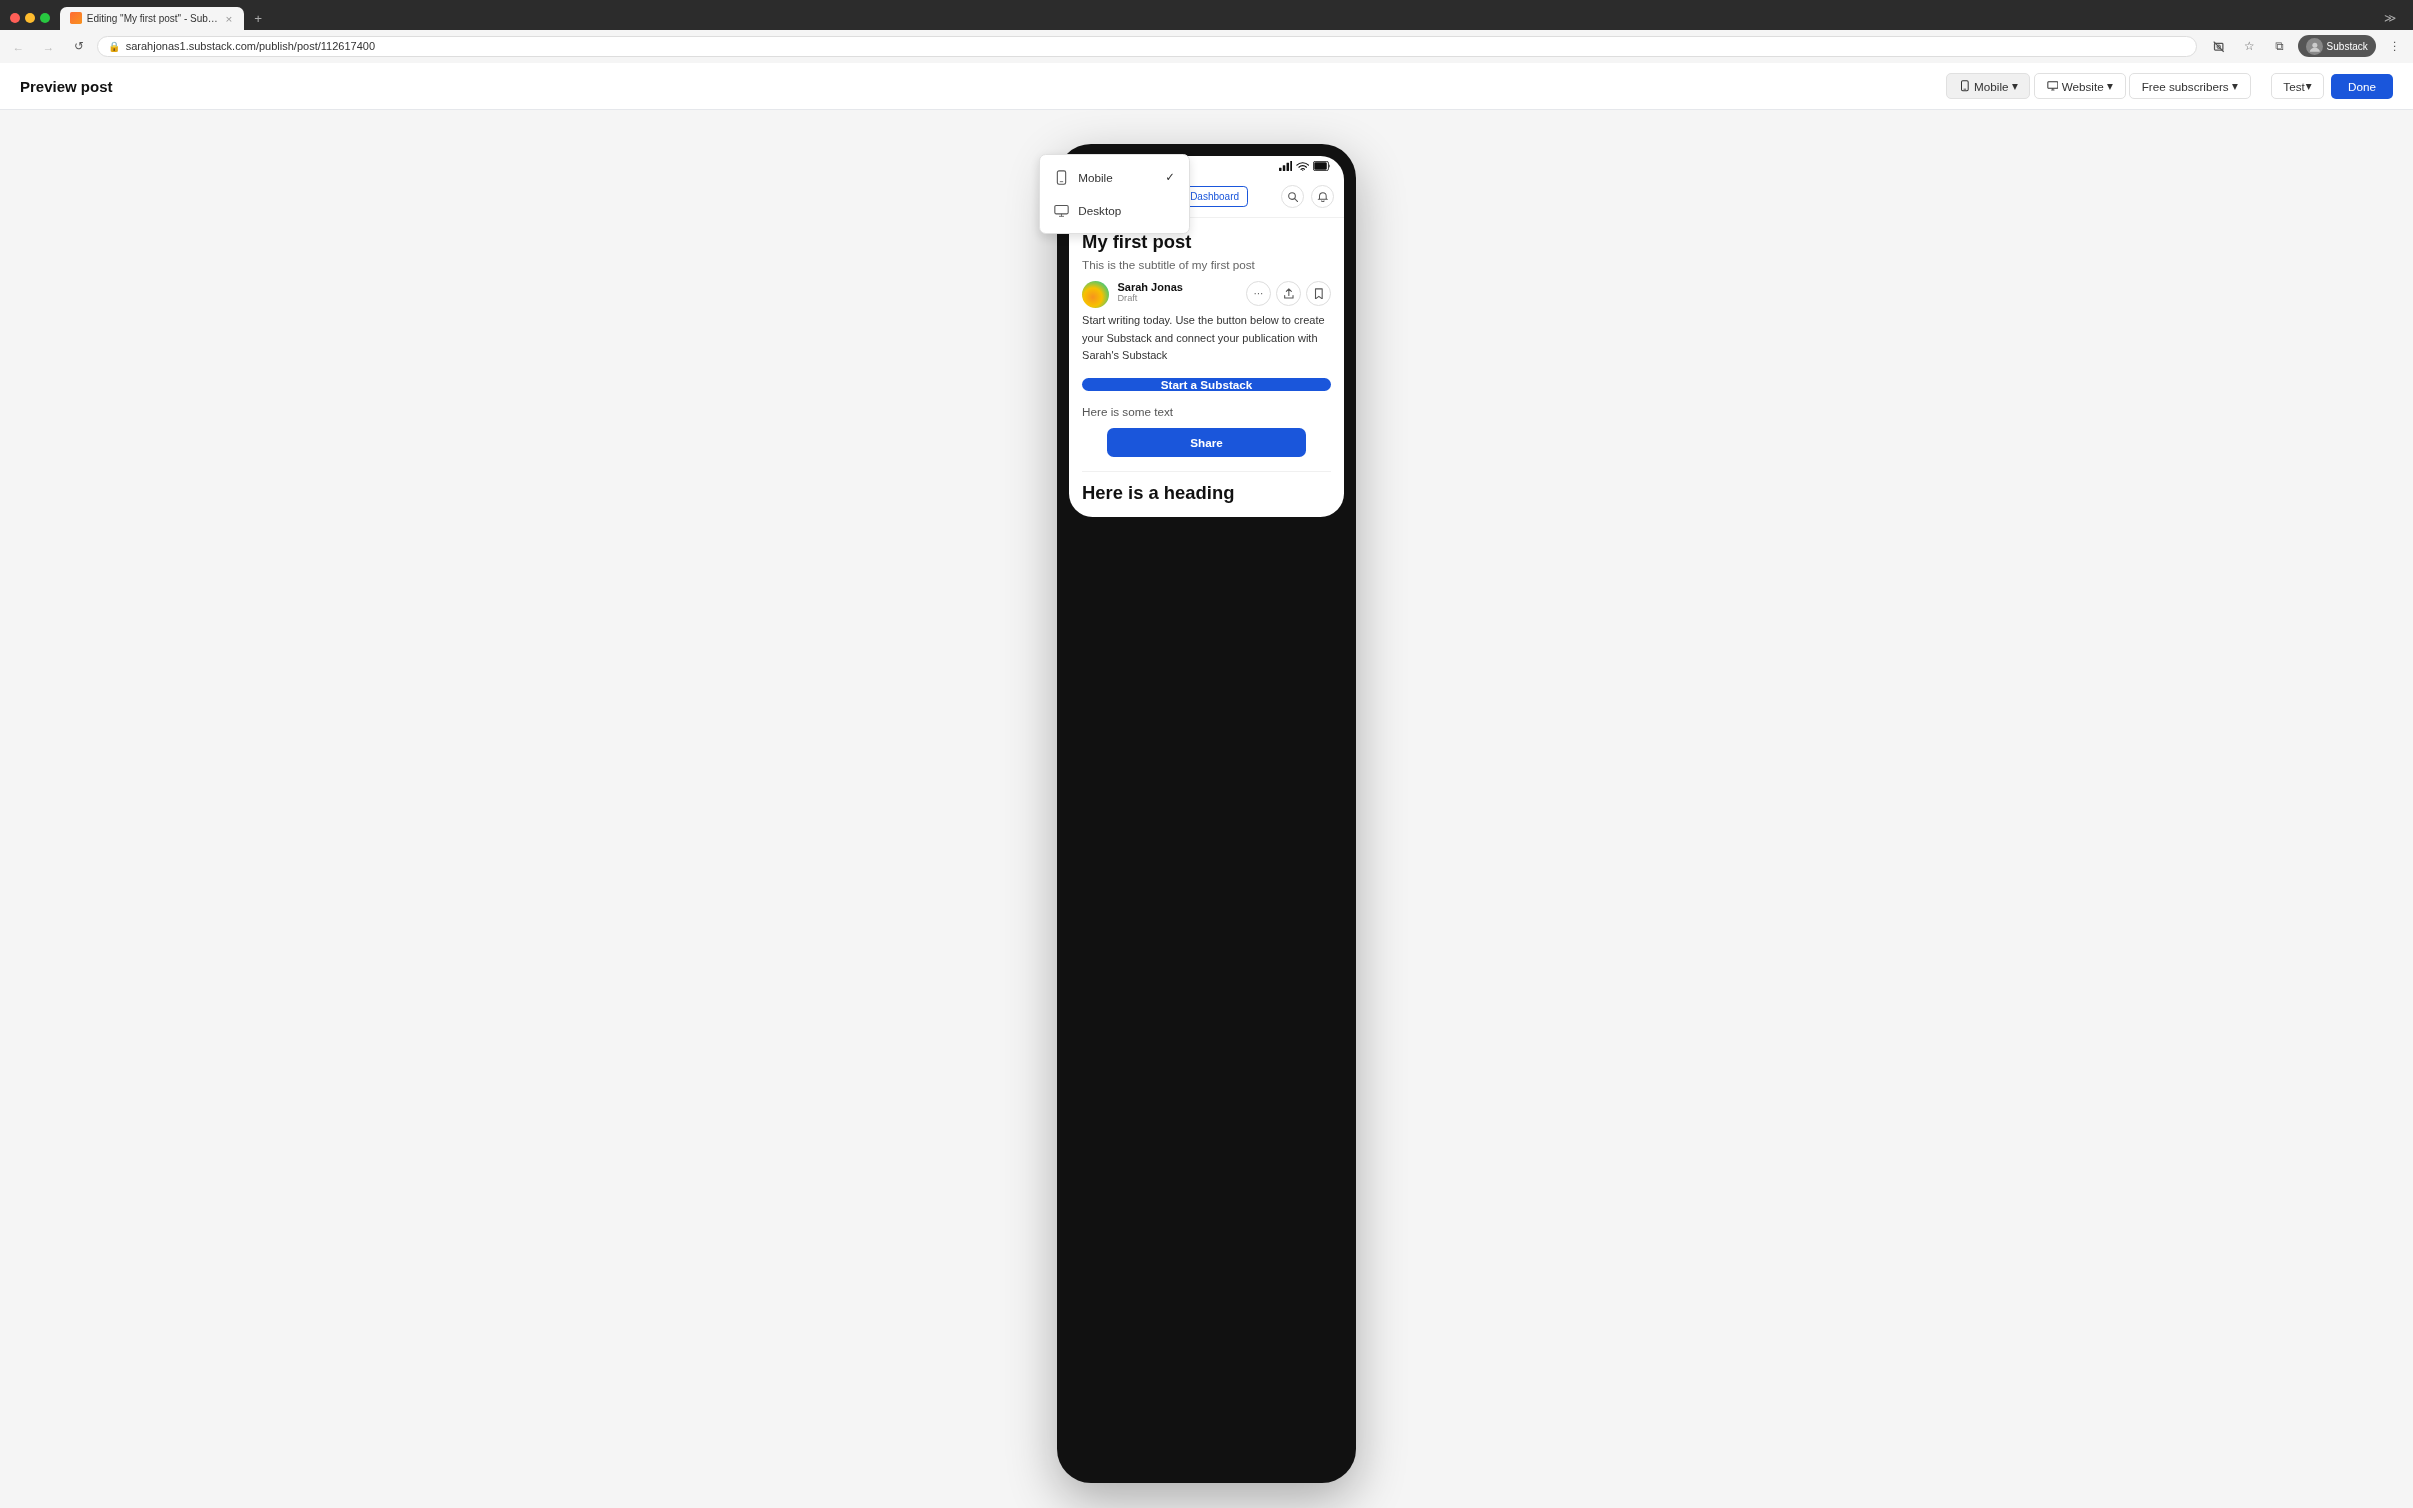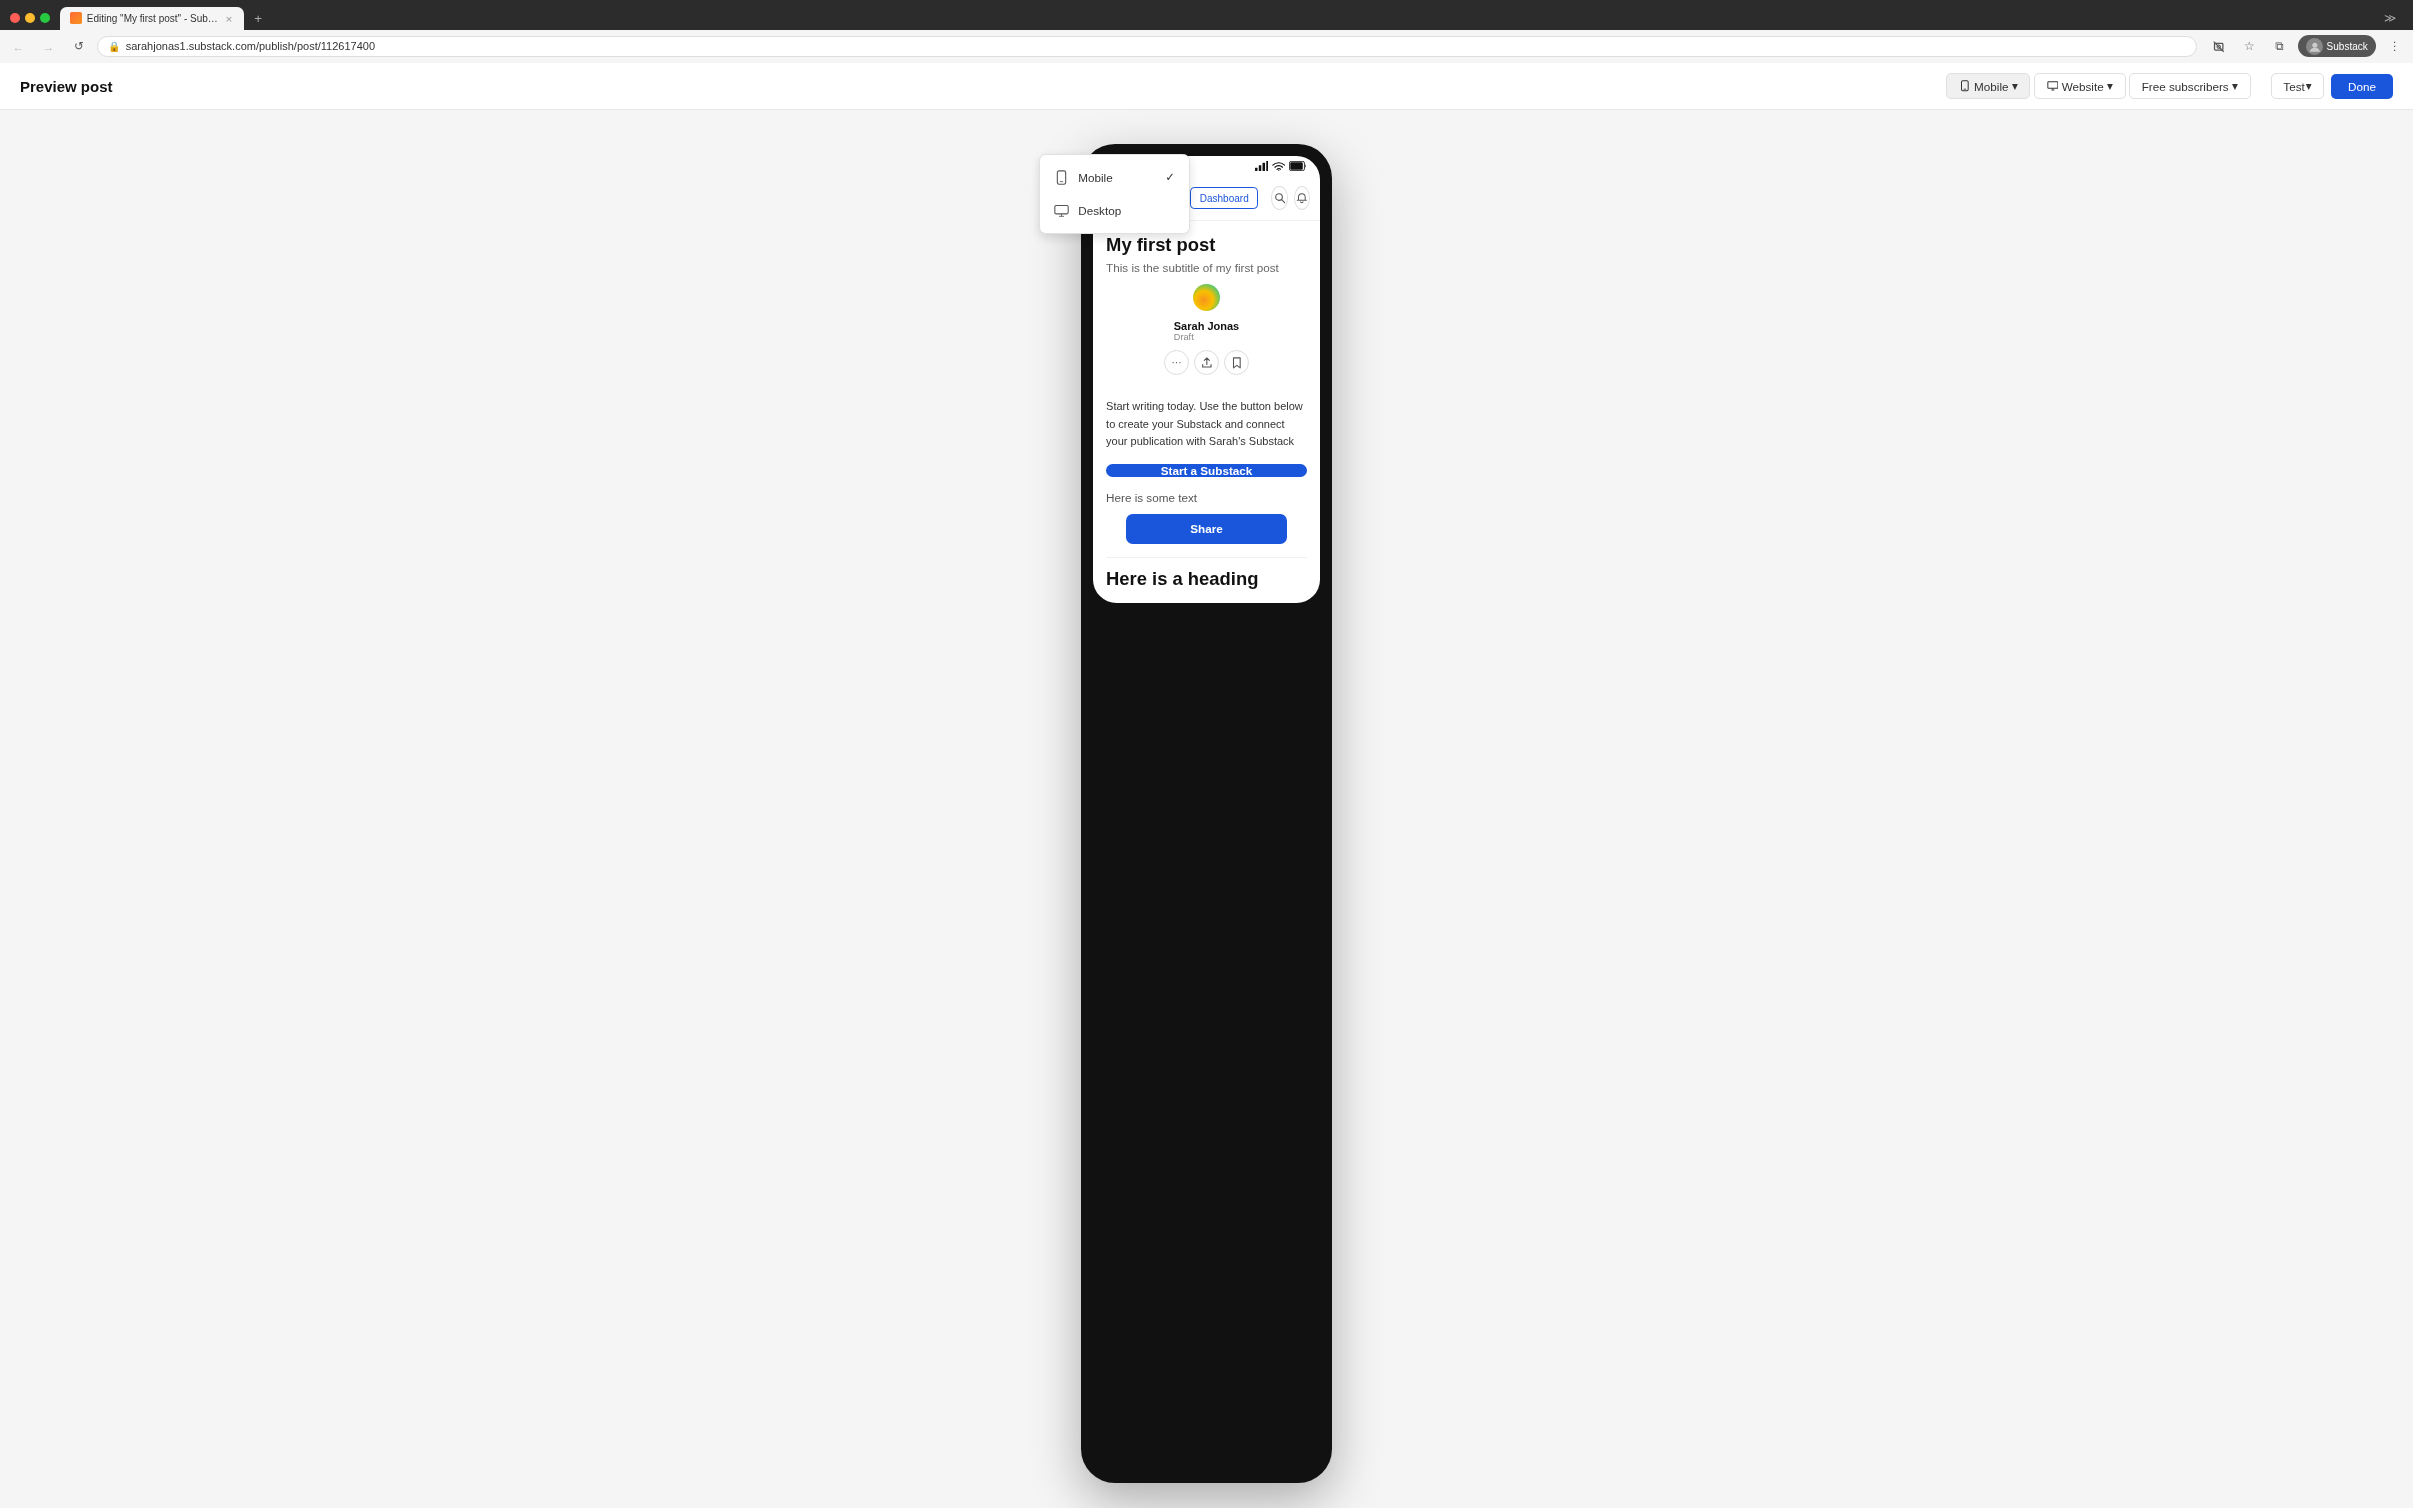--- a/index.html
+++ b/index.html
@@ -282,21 +282,21 @@
     }
 
     .dropdown-check {
       margin-left: auto;
       color: #333;
       font-size: 11.7px;
     }
 
     
     .phone-frame {
-      width: 251px;
+      width: 299px;
       background: #111;
       border-radius: 34px;
       padding: 11.7px;
       box-shadow: 0 17px 50px rgba(0,0,0,0.3);
       position: relative;
     }
 
     .phone-screen {
       background: #fff;
       border-radius: 23.5px;
@@ -391,24 +391,22 @@
     }
 
     .post-subtitle {
       font-size: 11.7px;
       color: #666;
       margin-bottom: 10px;
     }
 
     .post-meta {
       display: flex;
-      align-items: center;
       gap: 8.4px;
-      margin-bottom: 23px;
-      flex-direction: column;
+      margin-bottom: 4px;
     }
 
     .author-avatar {
       width: 27px; height: 27px;
       border-radius: 50%;
       background: radial-gradient(circle at 40% 60%, #f7931e 0%, #f7c100 40%, #3cc87e 80%);
       flex-shrink: 0;
     }
 
     .author-info { flex: 1; }

